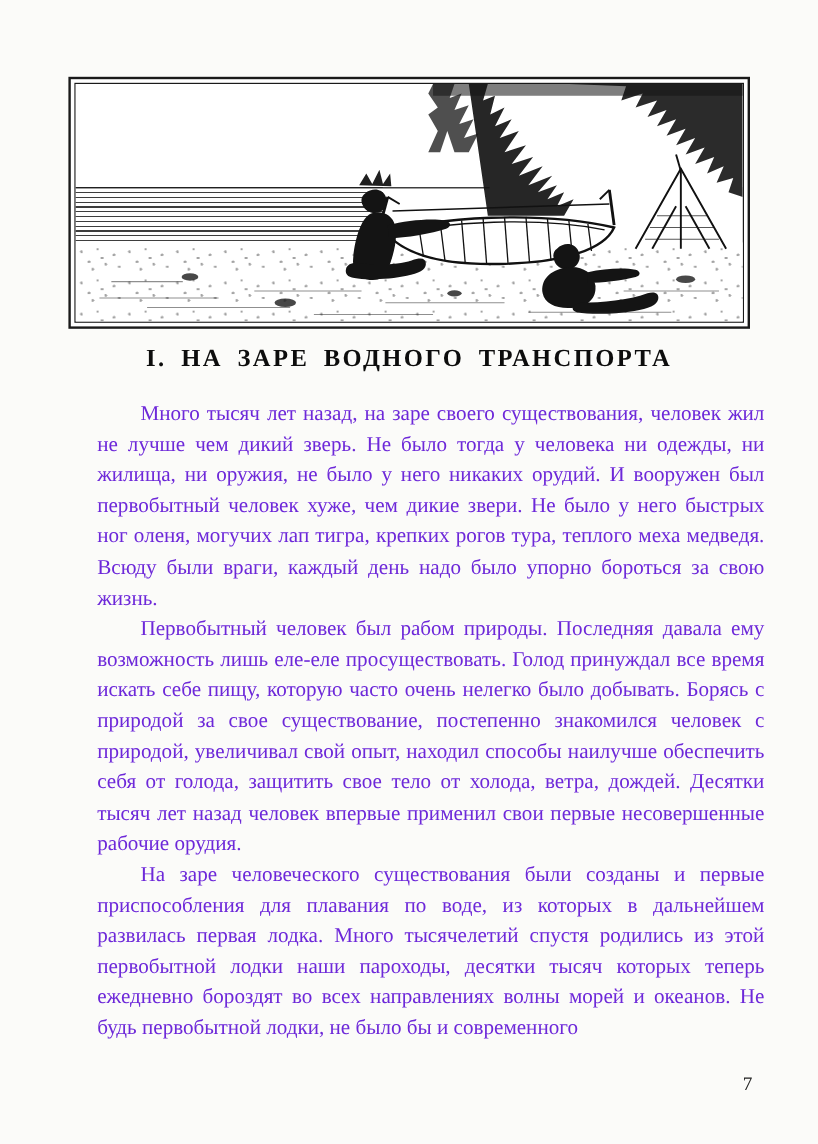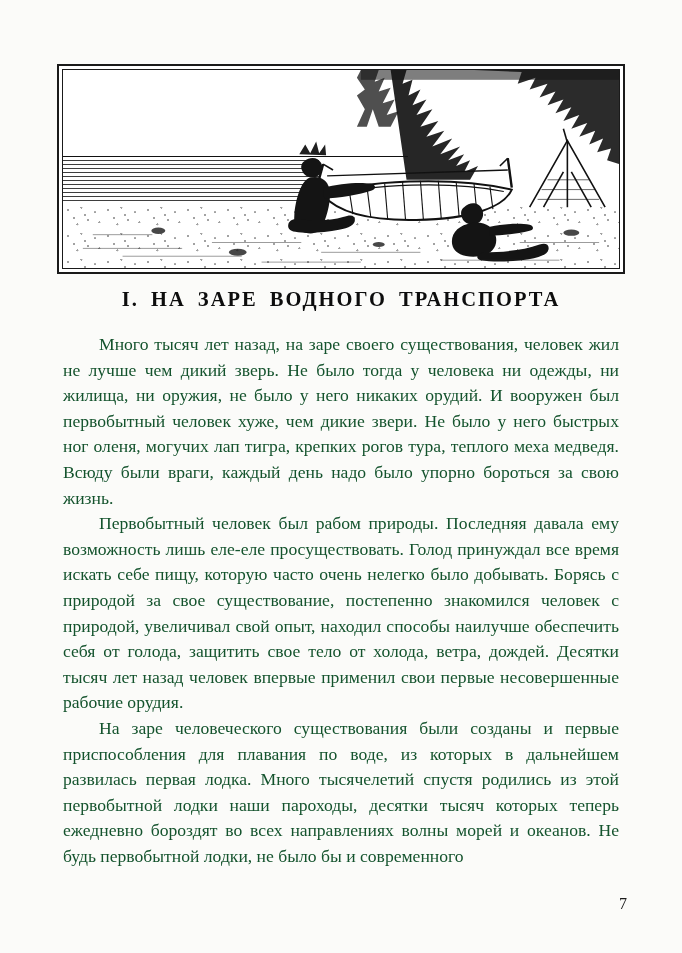--- a/index.html
+++ b/index.html
@@ -116,28 +116,28 @@
     letter-spacing: 2.0px;
     font-weight: bold;
     font-family: "Liberation Serif", serif;
     color: #0d0d0d;
     word-spacing: 5px;
   }
 
   
   .body-text {
     position: absolute;
-    left: 63px;
+    left: 81px;
     top: 332px;
     width: 556px;
     font-size: 17.6px;
     line-height: 25.6px;
     text-align: justify;
     text-justify: inter-word;
-    color: #14532d;
+    color: #6d28d9;
   }
   .body-text p {
     margin: 0;
     text-indent: 36px;
   }
 
   
   .watermark {
     position: absolute;
     left: 0;

